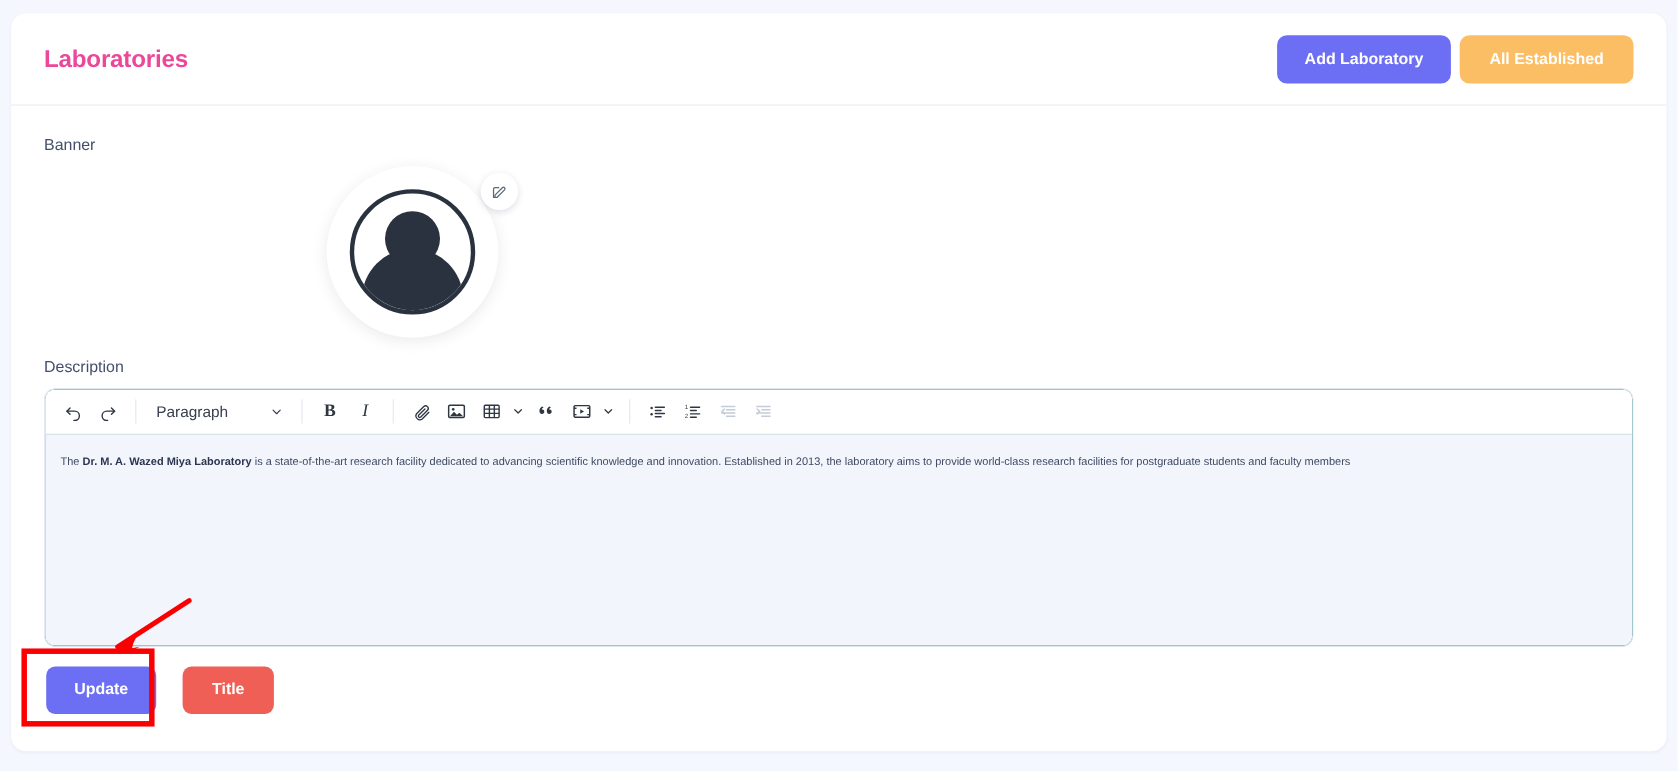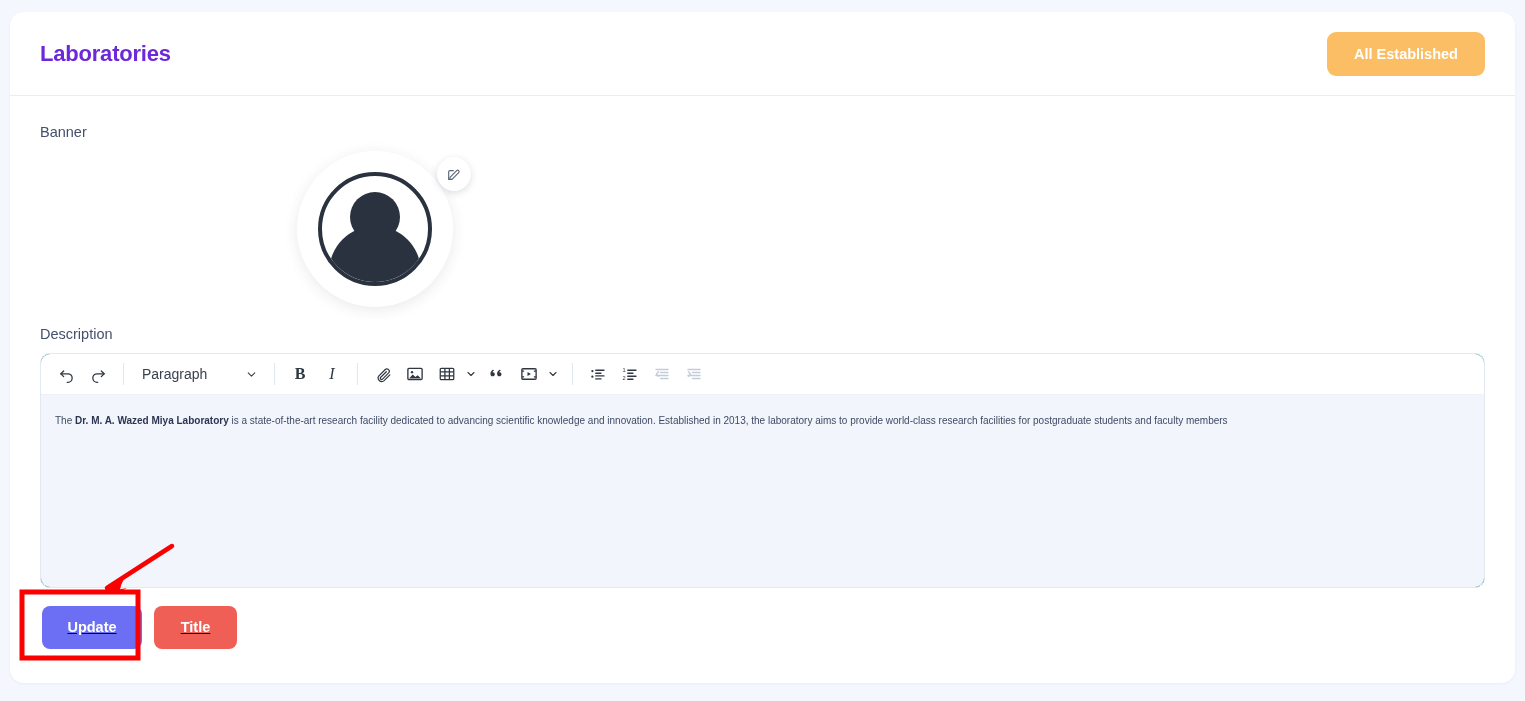--- a/index.html
+++ b/index.html
@@ -39,21 +39,21 @@
     height: 84px;
     border-bottom: 1px solid #e9ecf2;
     display: flex;
     align-items: center;
     justify-content: space-between;
     padding: 0 30px 0 30px;
   }
   .page-title {
     font-size: 22px;
     font-weight: bold;
-    color: #6d28d9;
+    color: #ec4899;
     letter-spacing: -0.2px;
     margin: 0;
   }
   .header-actions {
     display: flex;
     gap: 0px;
     align-items: center;
   }
   .btn {
     border: none;
@@ -236,24 +236,23 @@
     padding: 15px 14px 10px 14px;
     font-size: 10px;
     line-height: 22px;
     color: #3f4a63;
   }
   .editor-content b { color: #2c3550; font-weight: bold; }
 
   
   .form-actions {
     display: flex;
-    gap: 12px;
+    gap: 24px;
     margin-top: 18px;
     padding-left: 2px;
-    text-decoration: underline;
   }
   .btn-update {
     background: #6c6ff3;
     min-width: 100px;
     height: 43px;
     line-height: 43px;
     border-radius: 8px;
   }
   .btn-reset {
     background: #ef5f56;
@@ -274,20 +273,21 @@
 </head>
 <body>
 
 <div class="page">
 
   <div class="card">
 
     <div class="card-header">
       <h1 class="page-title">Laboratories</h1>
       <div class="header-actions">
+        <button class="btn btn-add">Add Laboratory</button>
         <button class="btn btn-all">All Established</button>
       </div>
     </div>
 
     <div class="card-body">
 
       <div class="row-top">
 
         <div class="col-banner">
           <span class="field-label">Banner</span>

